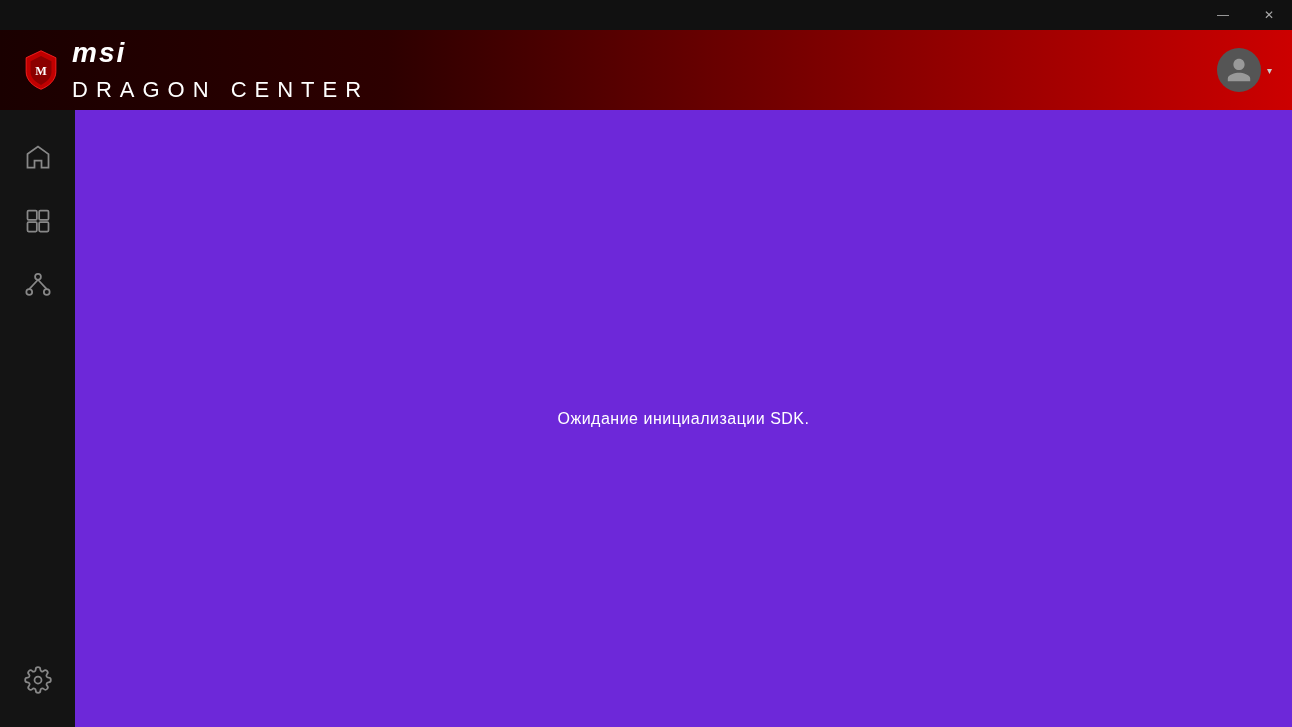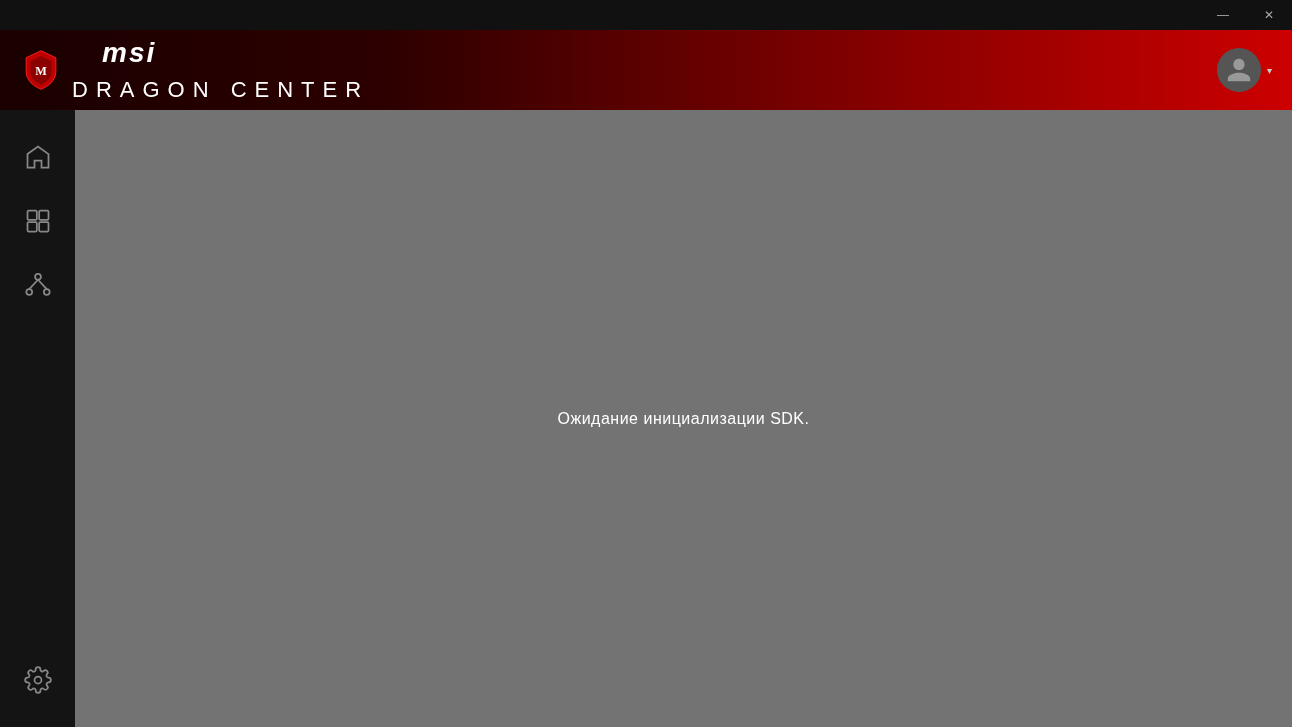--- a/index.html
+++ b/index.html
@@ -75,21 +75,20 @@
     }
 
     .msi-wordmark {
       color: #fff;
       font-size: 28px;
       font-weight: 900;
       font-style: italic;
       letter-spacing: 2px;
       line-height: 1;
       font-family: Arial Black, Arial, sans-serif;
-      margin-left: 30px;
     }
 
     .dragon-center-text {
       color: #fff;
       font-size: 22px;
       font-weight: 300;
       letter-spacing: 8px;
       line-height: 1;
       margin-top: 12px;
     }
@@ -172,21 +171,21 @@
       margin-top: auto;
     }
 
     
     .main-content {
       position: absolute;
       top: 110px;
       left: 75px;
       right: 0;
       bottom: 0;
-      background: #737373;
+      background: #6d28d9;
       display: flex;
       flex-direction: column;
       align-items: center;
       justify-content: center;
       gap: 40px;
     }
 
     .sdk-message {
       color: #ffffff;
       font-size: 16px;

